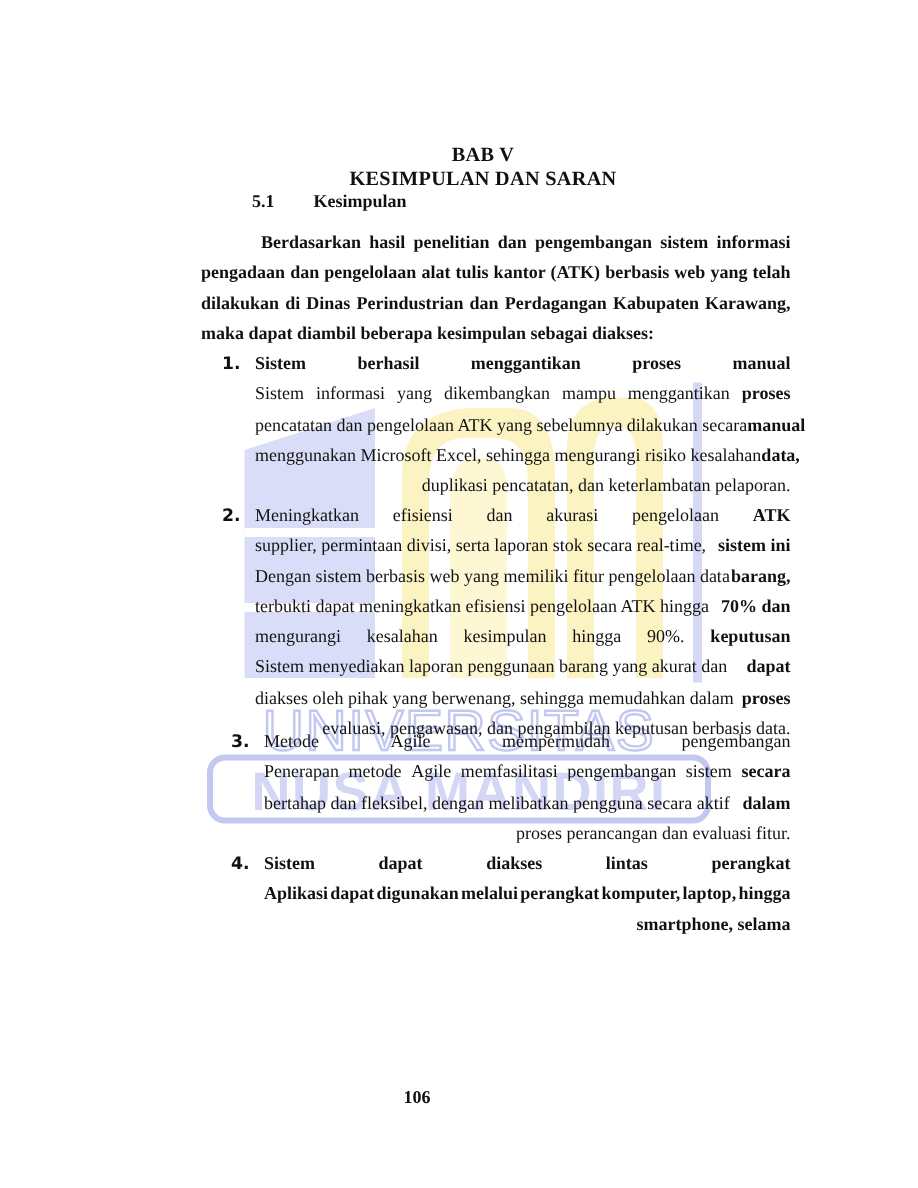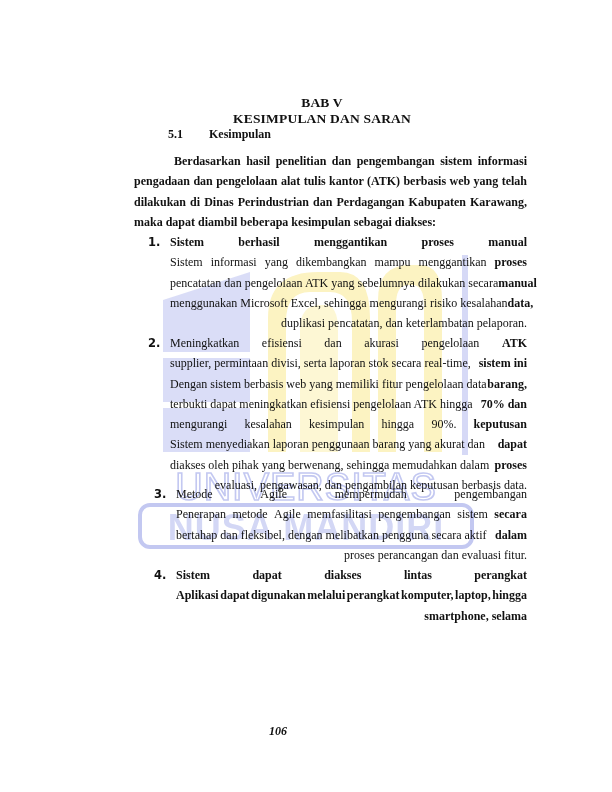--- a/index.html
+++ b/index.html
@@ -24,21 +24,21 @@
 
     .intro { top: 151px; left: 134px; width: 393px; text-indent: 40px; font-weight: bold; }
 
     .item { position: absolute; left: 148px; width: 379px; font-size: 12px; line-height: 20.3px; }
     .item .n { position: absolute; left: 0; top: 0; width: 22px; font-weight: bold; font-family: "DejaVu Sans", sans-serif; font-size: 11.5px; }
     .item .title { margin-left: 22px; display: flex; justify-content: space-between; }
     .item .body { margin-left: 22px; text-align: justify; text-align-last: left; }
     .item .line { display: flex; justify-content: space-between; white-space: nowrap; }
     .item .line.last { justify-content: flex-end; }
 
-    .pagenum { position: absolute; top: 724px; left: 0; width: 528px; text-align: center; font-weight: bold; font-size: 12px; padding-left: 28px; box-sizing: border-box; font-style: italic; }
+    .pagenum { position: absolute; top: 724px; left: 0; width: 528px; text-align: center; font-weight: bold; font-size: 12px; padding-left: 28px; box-sizing: border-box; }
   </style>
 </head>
 <body>
 
 <div class="page">
 
   <svg class="wm" viewBox="0 0 612 792" width="612" height="792">
 
     <g fill="#d6d9f6" opacity="0.9">
       <polygon points="163,300 250,272 250,452 163,452"></polygon>

